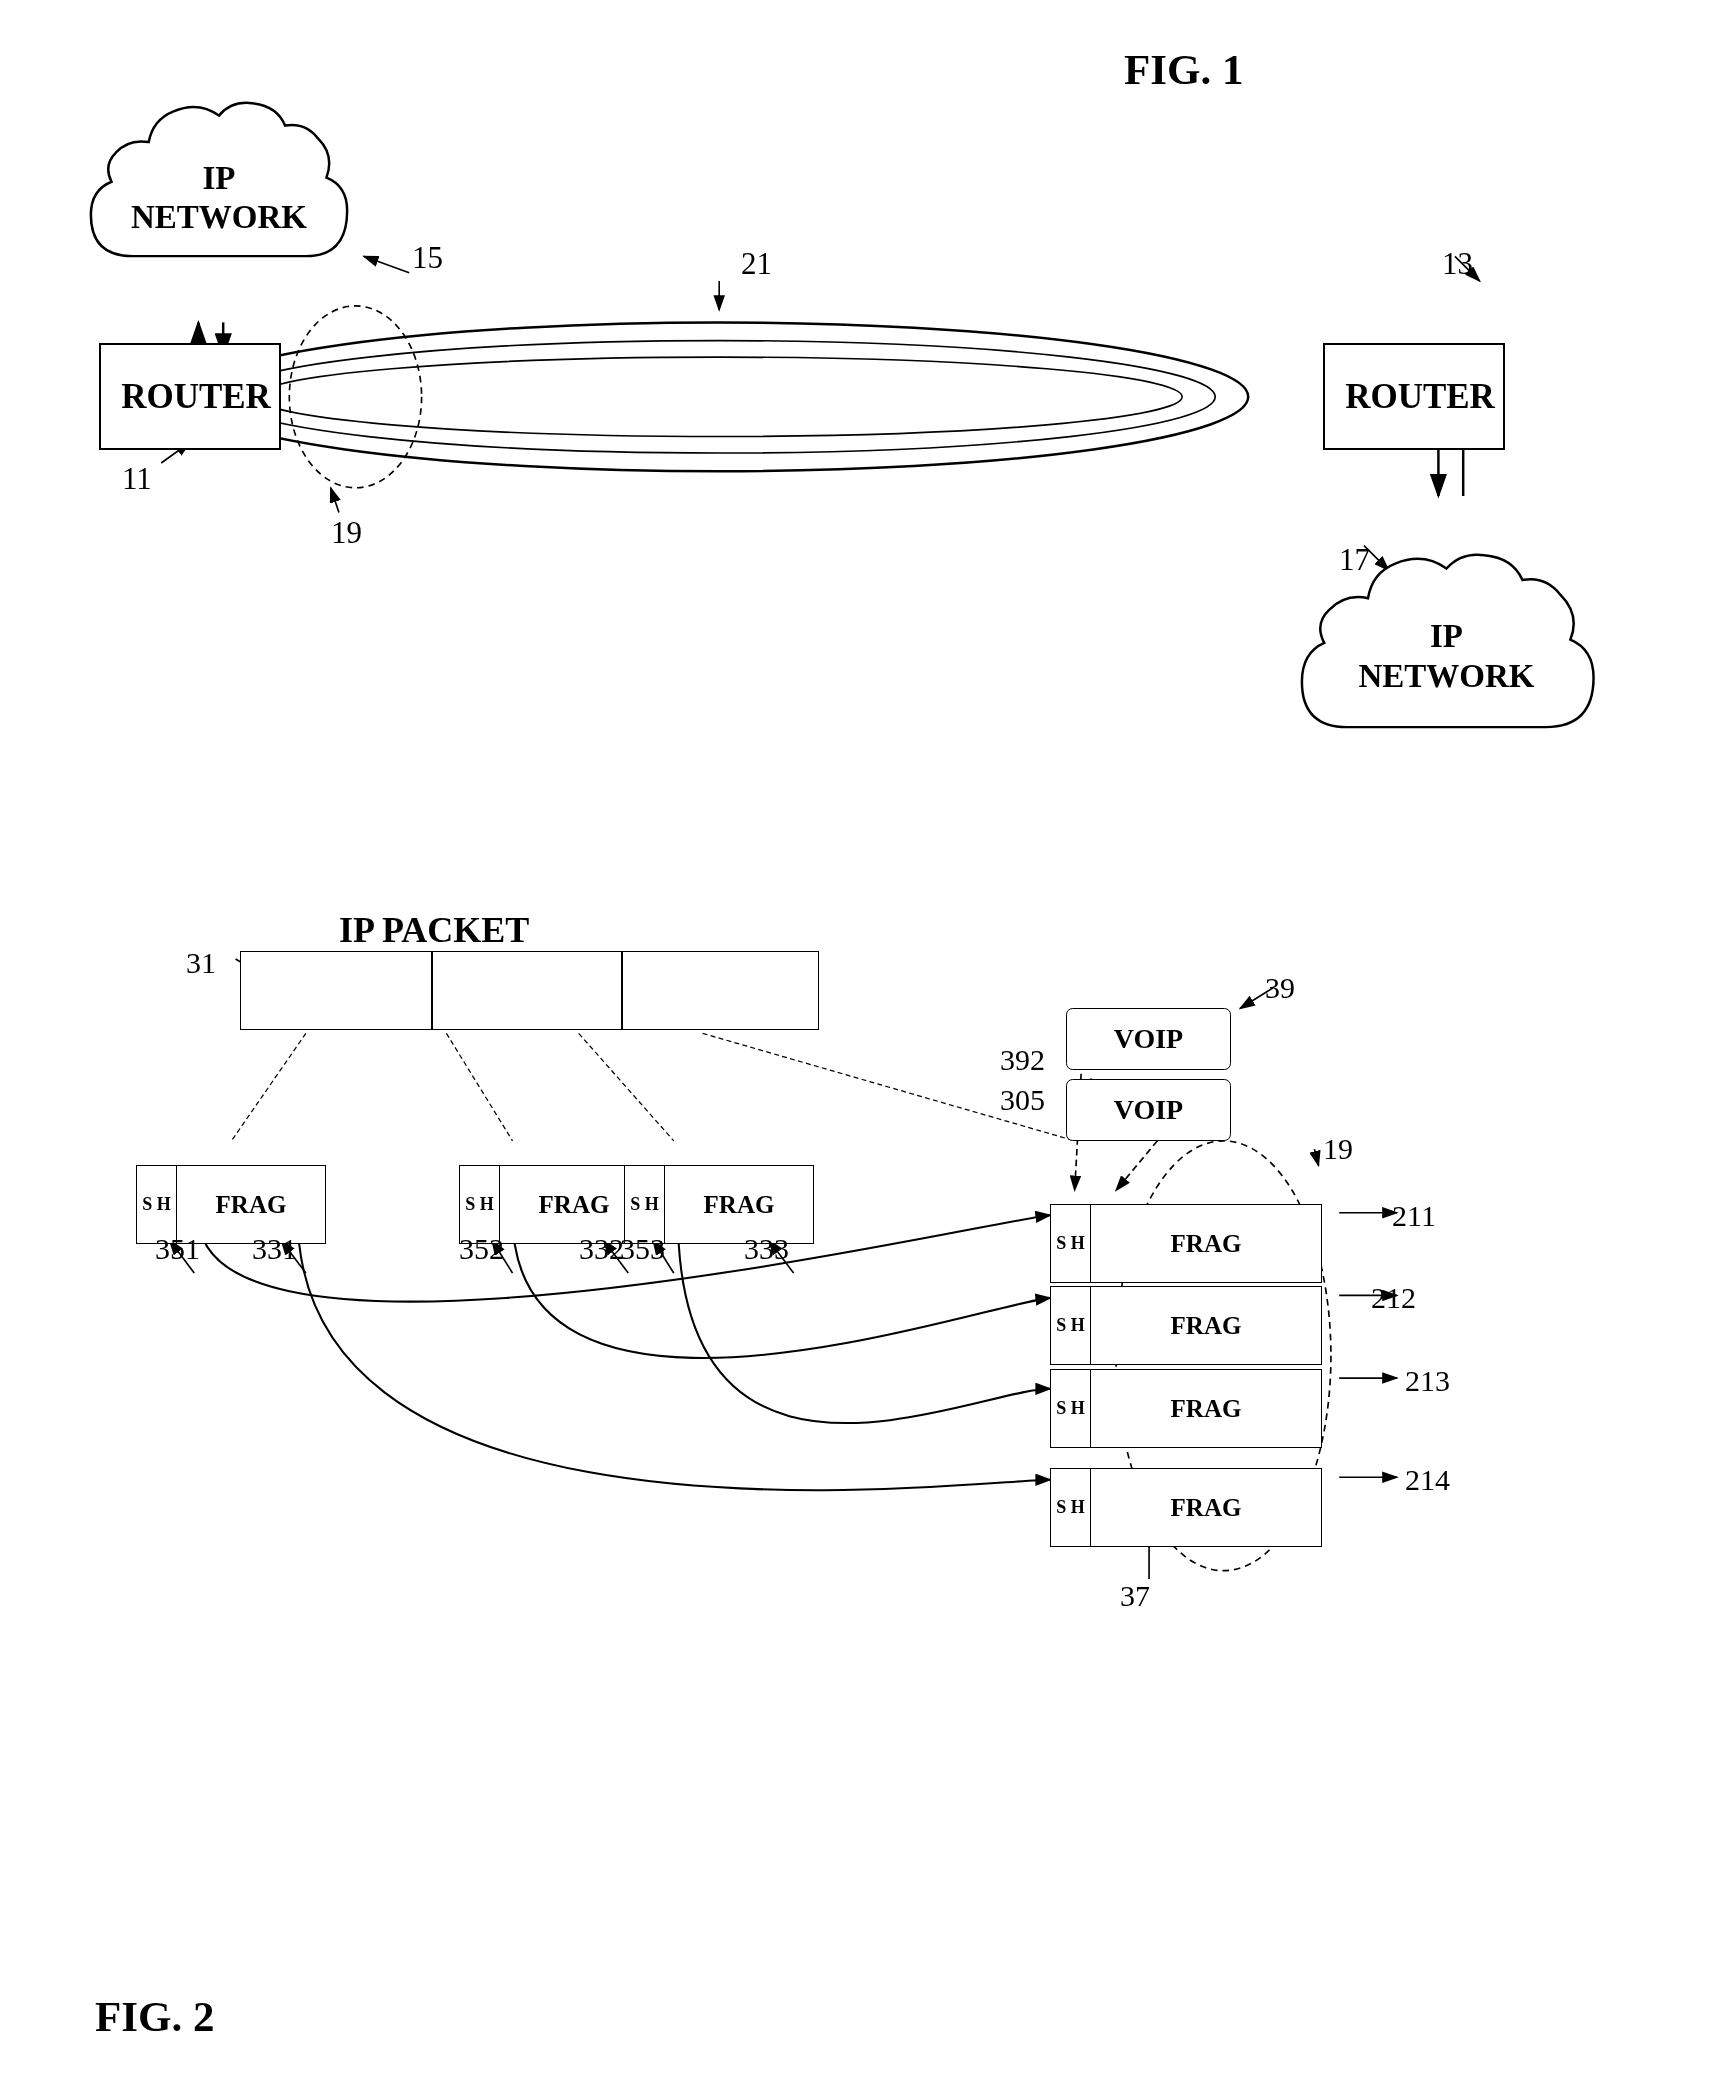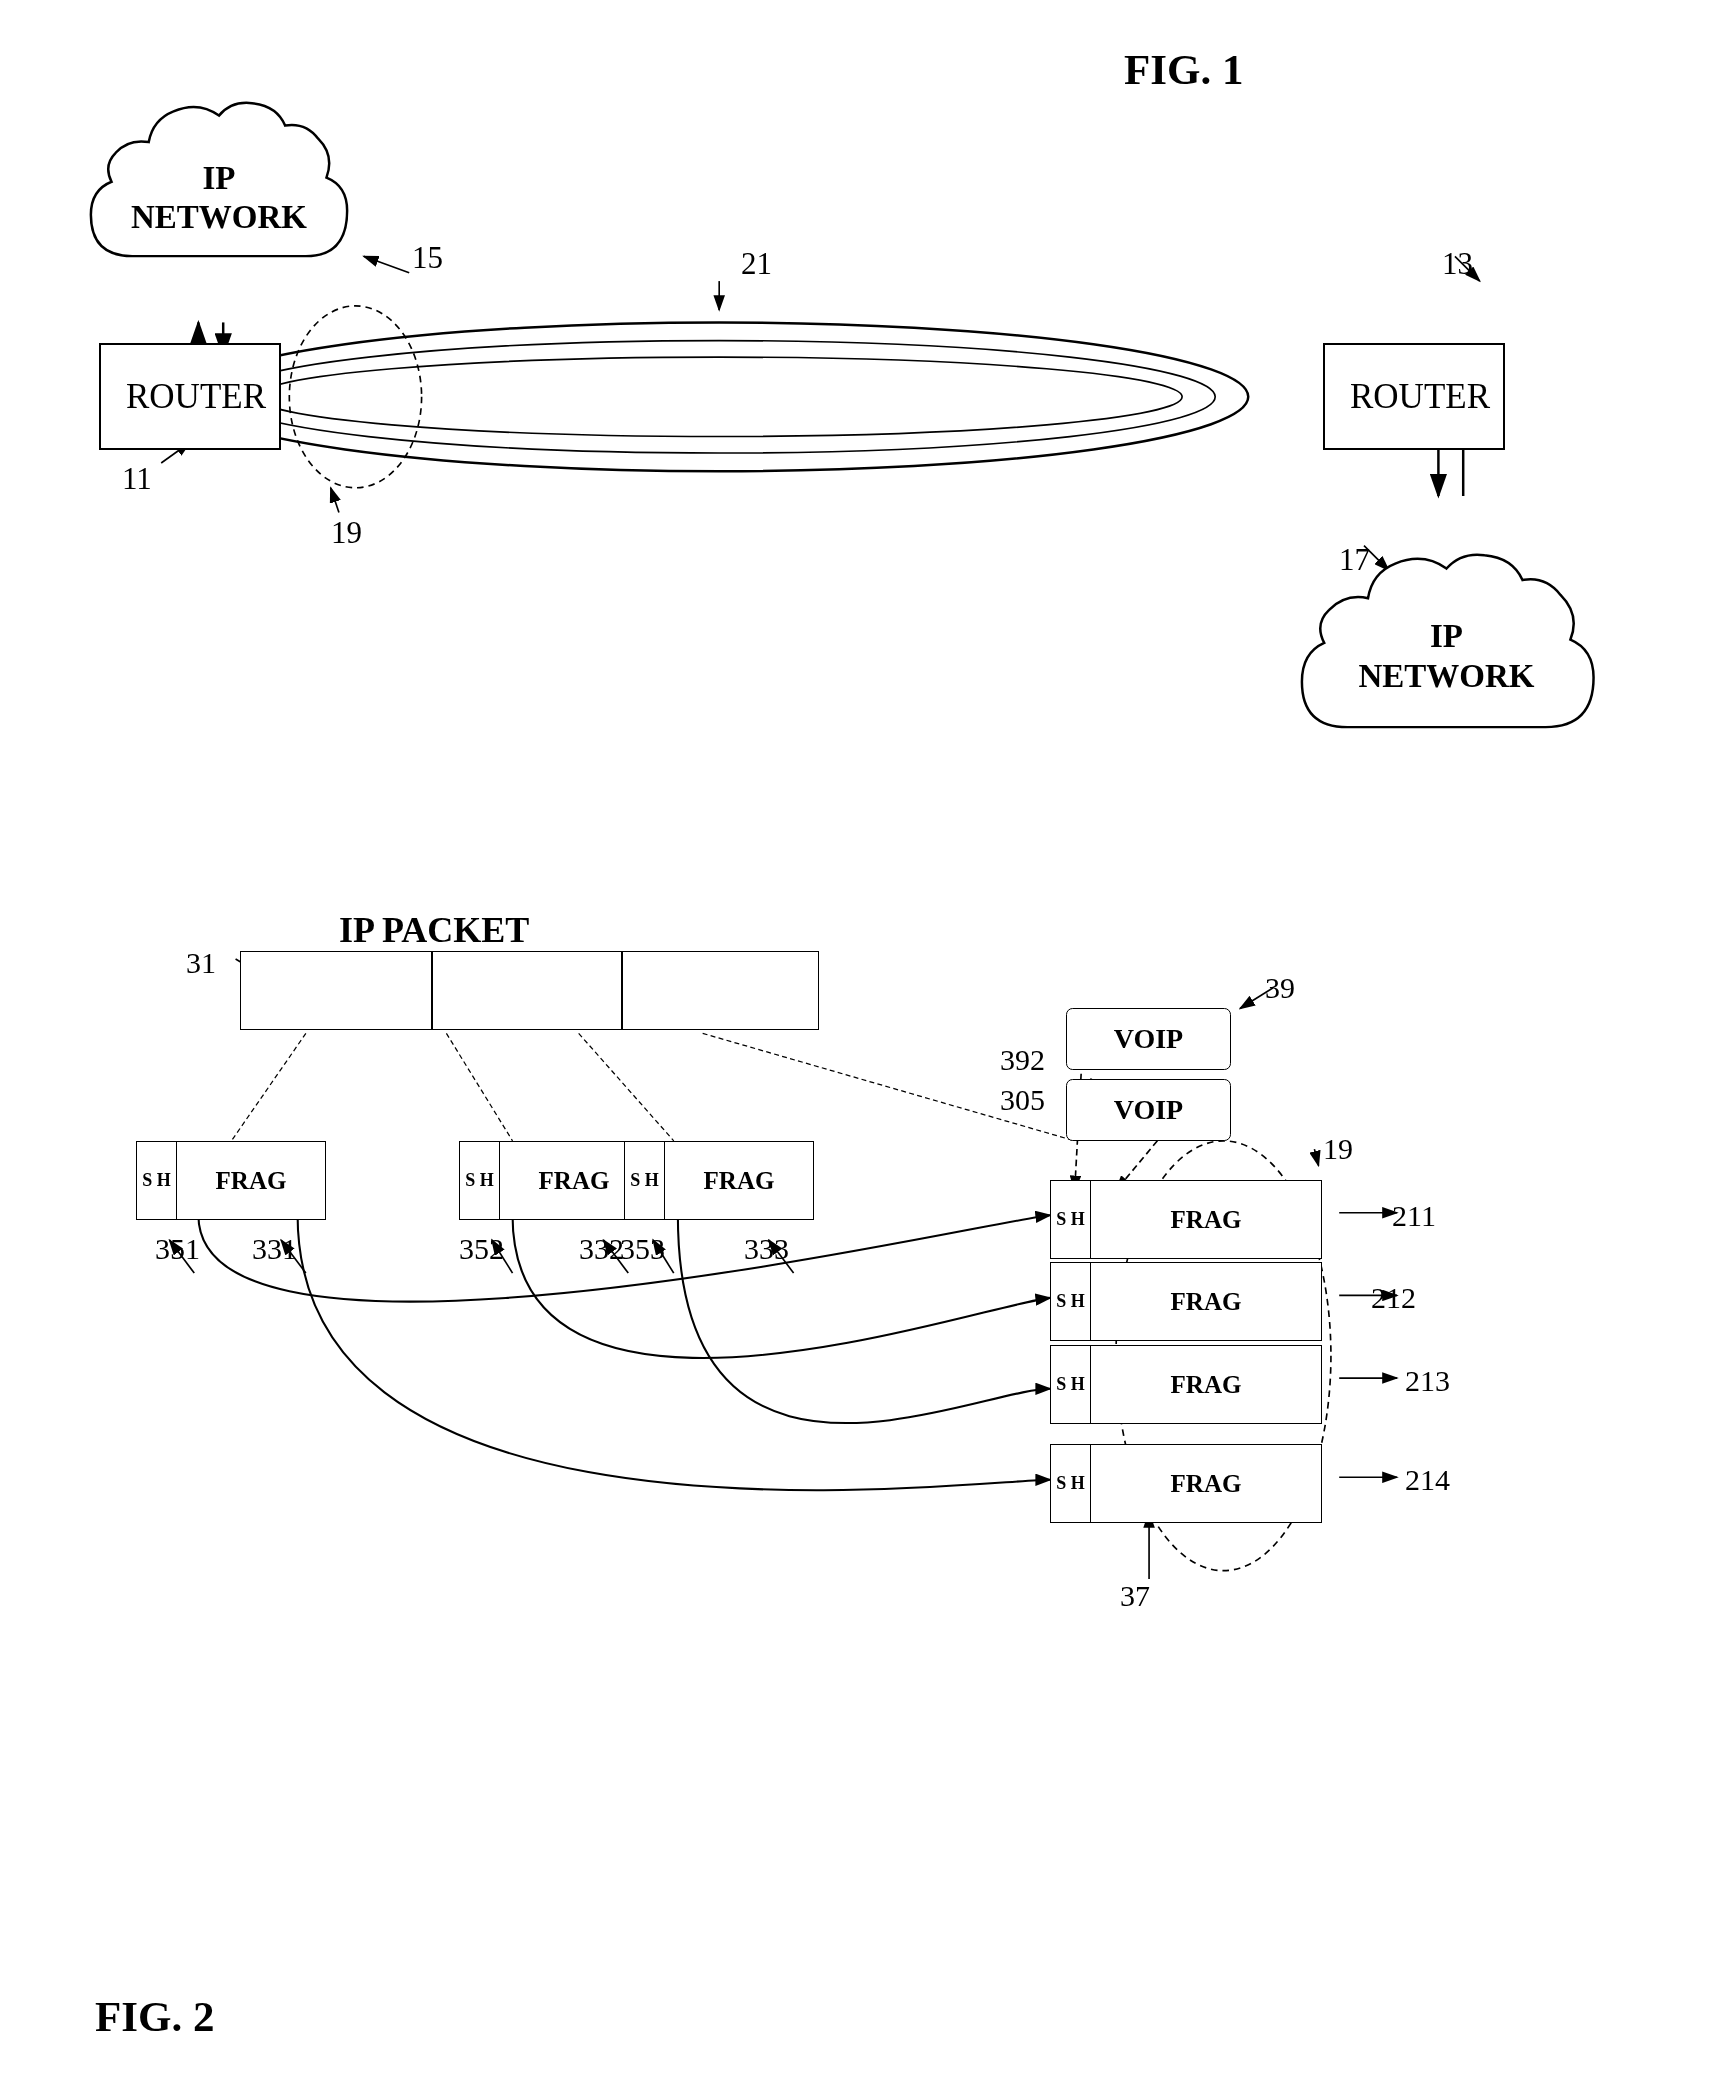--- a/index.html
+++ b/index.html
@@ -41,41 +41,42 @@
       z-index: 1;
     }
 
     .router-box {
       position: absolute;
       border: 2.5px solid black;
       display: flex;
       align-items: center;
       justify-content: center;
       font-size: 35px;
-      font-weight: normal;
+      font-weight: bold;
       background: white;
       padding-left: 12px;
     }
 
     .label {
       position: absolute;
       font-size: 31px;
     }
 
     
     .packet-box {
       position: absolute;
       border: 1.7px solid black;
       background: white;
     }
 
     .frag-group {
       position: absolute;
       display: flex;
       align-items: stretch;
+      margin-top: 24px;
     }
 
     .sh-box {
       border: 1.7px solid black;
       background: white;
       display: flex;
       align-items: center;
       justify-content: center;
       font-size: 18px;
       font-weight: bold;

